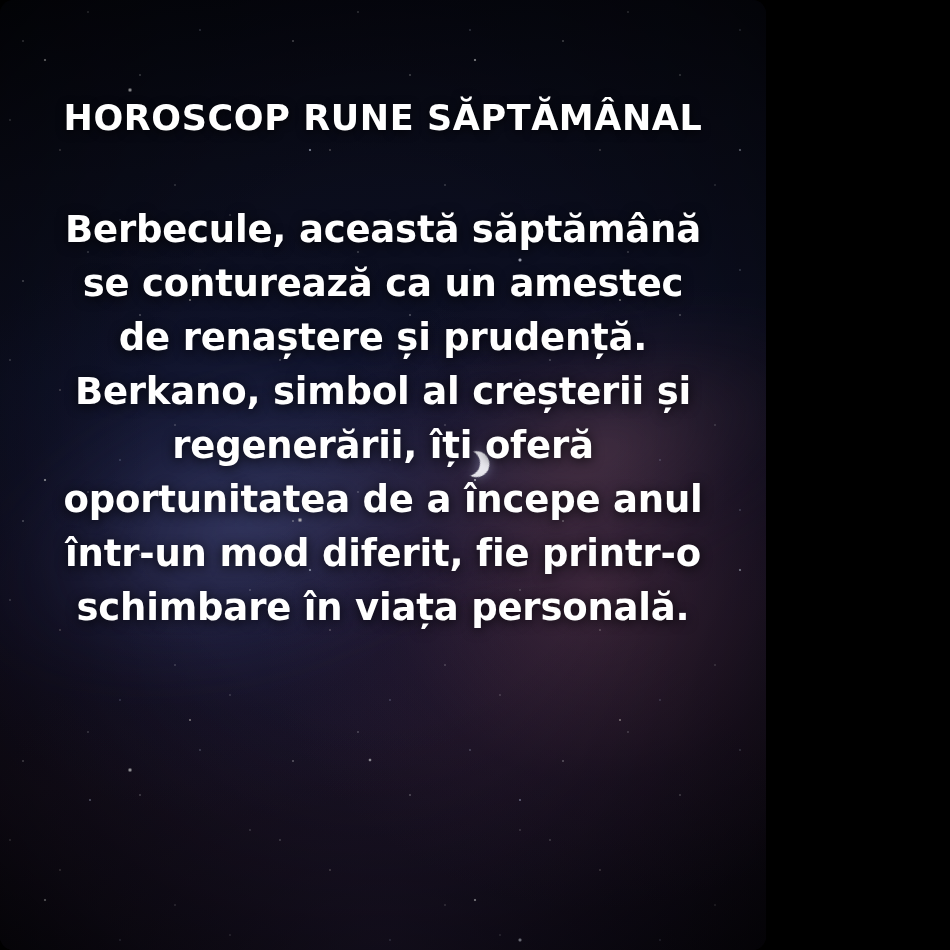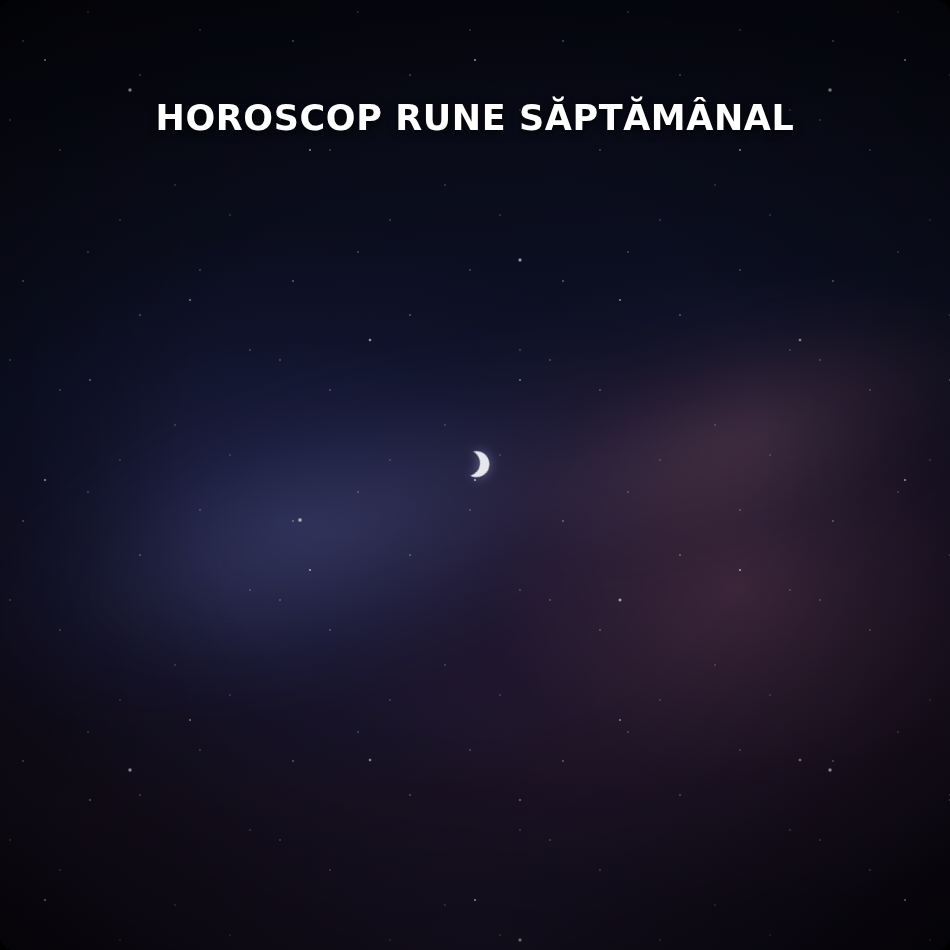--- a/index.html
+++ b/index.html
@@ -9,21 +9,21 @@
   }
   body {
     width: 950px;
     height: 950px;
     overflow: hidden;
     font-family: "DejaVu Sans", sans-serif;
   }
 
   #poster {
     position: relative;
-    width: 950px;
+    width: 766px;
     height: 950px;
     overflow: hidden;
     background:
       radial-gradient(ellipse 60% 45% at 78% 62%, rgba(120, 72, 96, 0.40) 0%, rgba(70, 40, 70, 0.18) 45%, rgba(0,0,0,0) 75%),
       radial-gradient(ellipse 55% 40% at 30% 55%, rgba(60, 70, 130, 0.35) 0%, rgba(30, 35, 80, 0.15) 50%, rgba(0,0,0,0) 78%),
       radial-gradient(ellipse 80% 60% at 50% 100%, rgba(40, 30, 60, 0.45) 0%, rgba(0,0,0,0) 70%),
       linear-gradient(175deg, #05060e 0%, #0a0c1a 18%, #0d1024 38%, #120f22 58%, #140e1c 78%, #0a0710 100%);
     border-radius: 14px;
   }
 
@@ -166,15 +166,16 @@
   <div id="moon"></div>
   <div id="vignette"></div>
 
   <div id="content">
 
     <h1 class="title">
       <span class="line1">HOROSCOP RUNE SĂPTĂMÂNAL</span>
     </h1>
 
 
+    <p class="body-text">Berbecule, această săptămână se conturează ca un amestec de renaștere și prudență. Berkano, simbol al creșterii și regenerării, îți oferă oportunitatea de a începe anul într-un mod diferit, fie printr-o schimbare în viața personală.</p>
 
   </div>
 </div>
 
 </body></html>

